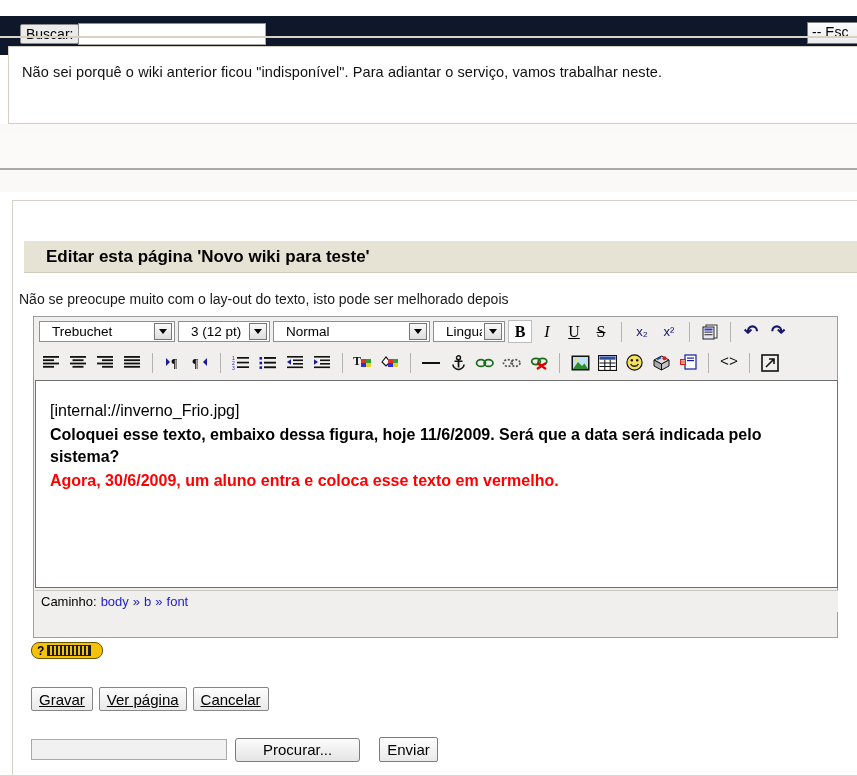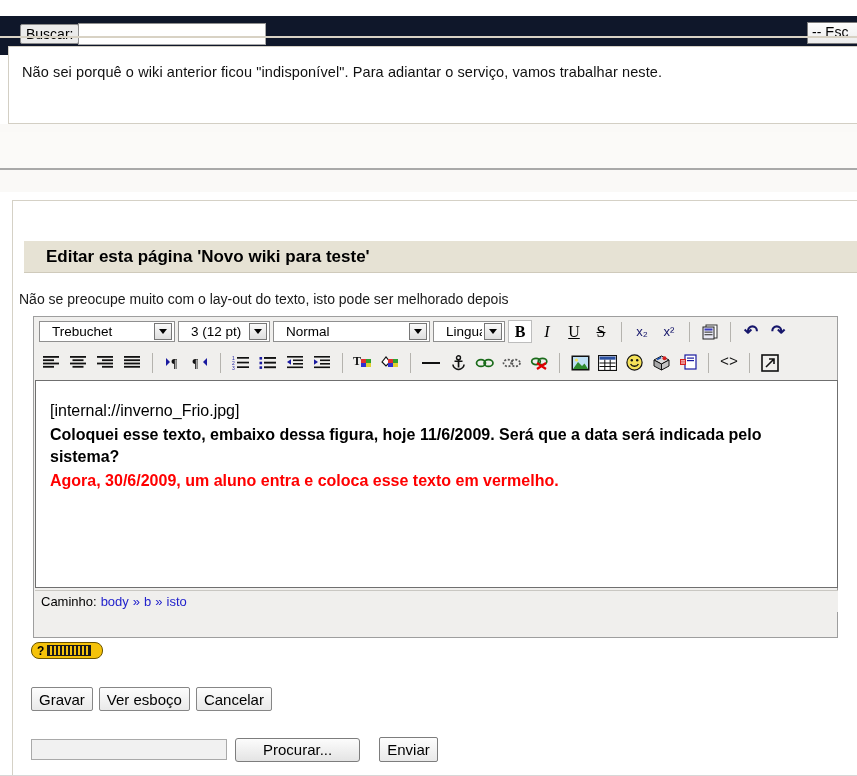--- a/index.html
+++ b/index.html
@@ -222,21 +222,21 @@
     width: 44px; height: 11px;
     background:
       repeating-linear-gradient(to right, #1a1a1a 0 2px, #f5c20a 2px 4px),
       #1a1a1a;
     border: 1px solid #1a1a1a;
   }
 
   
   .actions {
     position: absolute; left: 30px; top: 686px;
-    display: flex; gap: 6px;
+    display: flex; gap: 6px; text-decoration: underline;
   }
   .abtn {
     height: 24px; padding: 0 7px;
     background: linear-gradient(#fdfdfd, #e9e9e9);
     border: 1px solid #868686;
     border-radius: 2px;
     font-size: 15px; color: #000;
     display: flex; align-items: center;
   }
 
@@ -629,32 +629,32 @@
       <p class="c-bold">Coloquei esse texto, embaixo dessa figura, hoje 11/6/2009. Será que a data será indicada pelo sistema?</p>
       <p class="c-red">Agora, 30/6/2009, um aluno entra e coloca esse texto em vermelho.</p>
     </div>
 
     <div class="pathbar">
       <span class="pk">Caminho:</span>
       <span class="pv">body</span>
       <span class="psep">»</span>
       <span class="pv">b</span>
       <span class="psep">»</span>
-      <span class="pv">isto</span>
+      <span class="pv">font</span>
     </div>
   </div>
 
   <div class="helpbadge" style="left:18px; top:441px;">
     <span class="q">?</span>
     <span class="kb"></span>
   </div>
 
   <div class="actions" style="left:18px; top:486px;">
     <div class="abtn">Gravar</div>
-    <div class="abtn">Ver esboço</div>
+    <div class="abtn">Ver página</div>
     <div class="abtn">Cancelar</div>
   </div>
 
   <div class="uploadrow" style="left:18px; top:536px;">
     <input class="fileinput" type="text" value="" style="">
     <div class="procurar">Procurar...</div>
     <div class="enviar">Enviar</div>
   </div>
 
 </div>

